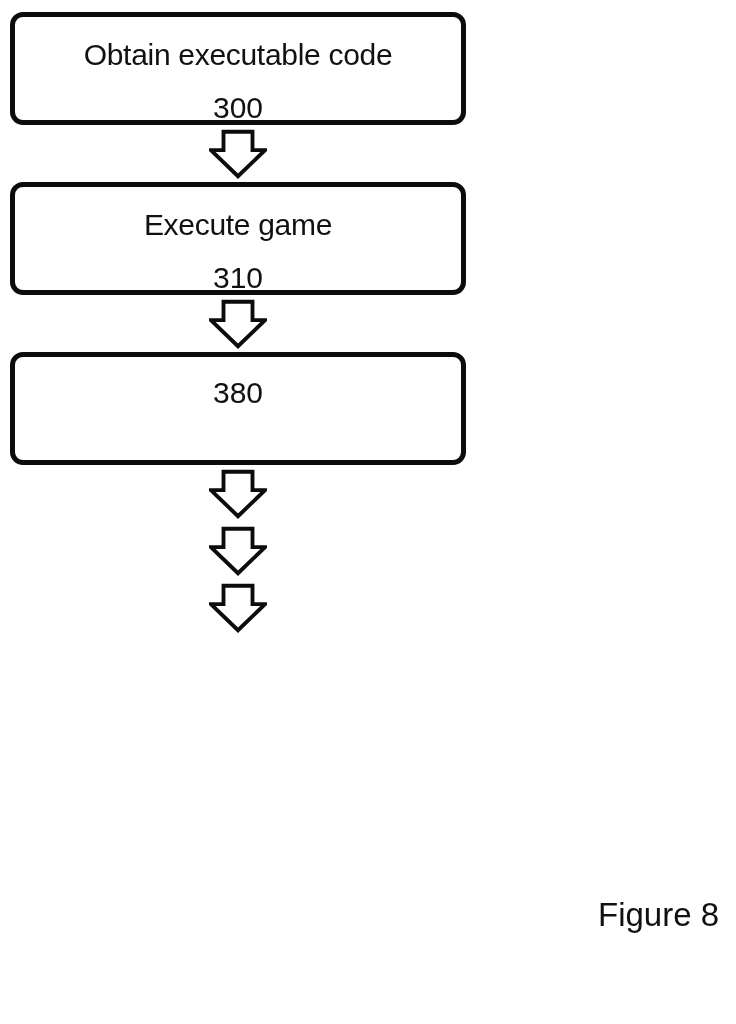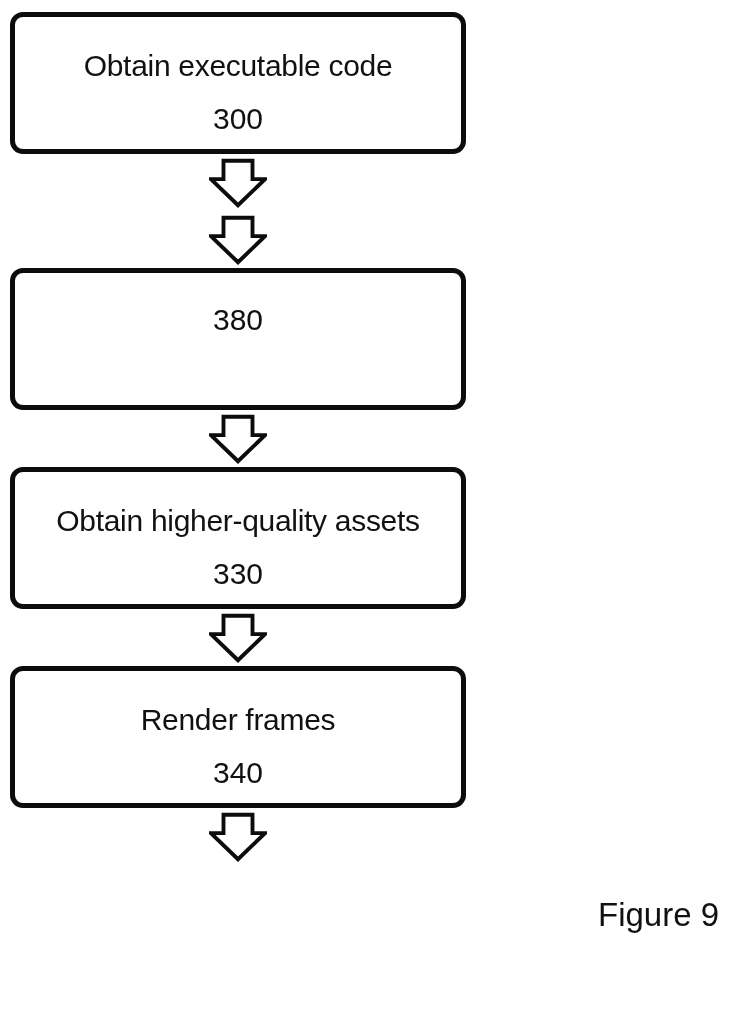--- a/index.html
+++ b/index.html
@@ -22,28 +22,28 @@
     position: absolute;
     left: 10px;
     top: 12px;
     width: 456px;
     display: flex;
     flex-direction: column;
   }
   .step-box {
     box-sizing: border-box;
     width: 456px;
-    height: 142px;
+    height: 113px;
     border: 5px solid #0c0c0c;
     border-radius: 13px;
     background: #ffffff;
     display: flex;
     flex-direction: column;
     align-items: center;
-    padding-top: 21px;
+    padding-top: 10px;
   }
   .step-label {
     font-size: 30px;
     line-height: 55px;
     white-space: nowrap;
     letter-spacing: -0.3px;
     text-align: center;
   }
   .step-number {
     font-size: 30px;
@@ -79,57 +79,53 @@
       <div class="step-label">Obtain executable code</div>
       <div class="step-number">300</div>
     </div>
 
     <div class="arrow-wrap">
       <svg width="58" height="50" viewBox="0 0 60 50">
         <path d="M15 2 L45 2 L45 21 L58 21 L30 48 L2 21 L15 21 Z" fill="#ffffff" stroke="#0c0c0c" stroke-width="4" stroke-linejoin="miter"></path>
       </svg>
     </div>
 
+    <div class="step-box">
+      <div class="step-label">Execute game</div>
+      <div class="step-number">310</div>
+    </div>
 
     <div class="arrow-wrap">
       <svg width="58" height="50" viewBox="0 0 60 50">
         <path d="M15 2 L45 2 L45 21 L58 21 L30 48 L2 21 L15 21 Z" fill="#ffffff" stroke="#0c0c0c" stroke-width="4" stroke-linejoin="miter"></path>
       </svg>
     </div>
 
     <div class="step-box">
       <div class="step-number">380</div>
     </div>
 
     <div class="arrow-wrap">
       <svg width="58" height="50" viewBox="0 0 60 50">
         <path d="M15 2 L45 2 L45 21 L58 21 L30 48 L2 21 L15 21 Z" fill="#ffffff" stroke="#0c0c0c" stroke-width="4" stroke-linejoin="miter"></path>
       </svg>
     </div>
 
-    <div class="step-box">
-      <div class="step-label">Obtain higher-quality assets</div>
-      <div class="step-number">330</div>
-    </div>
 
     <div class="arrow-wrap">
       <svg width="58" height="50" viewBox="0 0 60 50">
         <path d="M15 2 L45 2 L45 21 L58 21 L30 48 L2 21 L15 21 Z" fill="#ffffff" stroke="#0c0c0c" stroke-width="4" stroke-linejoin="miter"></path>
       </svg>
     </div>
 
-    <div class="step-box">
-      <div class="step-label">Render frames</div>
-      <div class="step-number">340</div>
-    </div>
 
     <div class="arrow-wrap">
       <svg width="58" height="50" viewBox="0 0 60 50">
         <path d="M15 2 L45 2 L45 21 L58 21 L30 48 L2 21 L15 21 Z" fill="#ffffff" stroke="#0c0c0c" stroke-width="4" stroke-linejoin="miter"></path>
       </svg>
     </div>
 
 
   </div>
 
-  <div class="figure-label">Figure 9</div>
+  <div class="figure-label">Figure 8</div>
 
 </div>
 
 </body></html>

